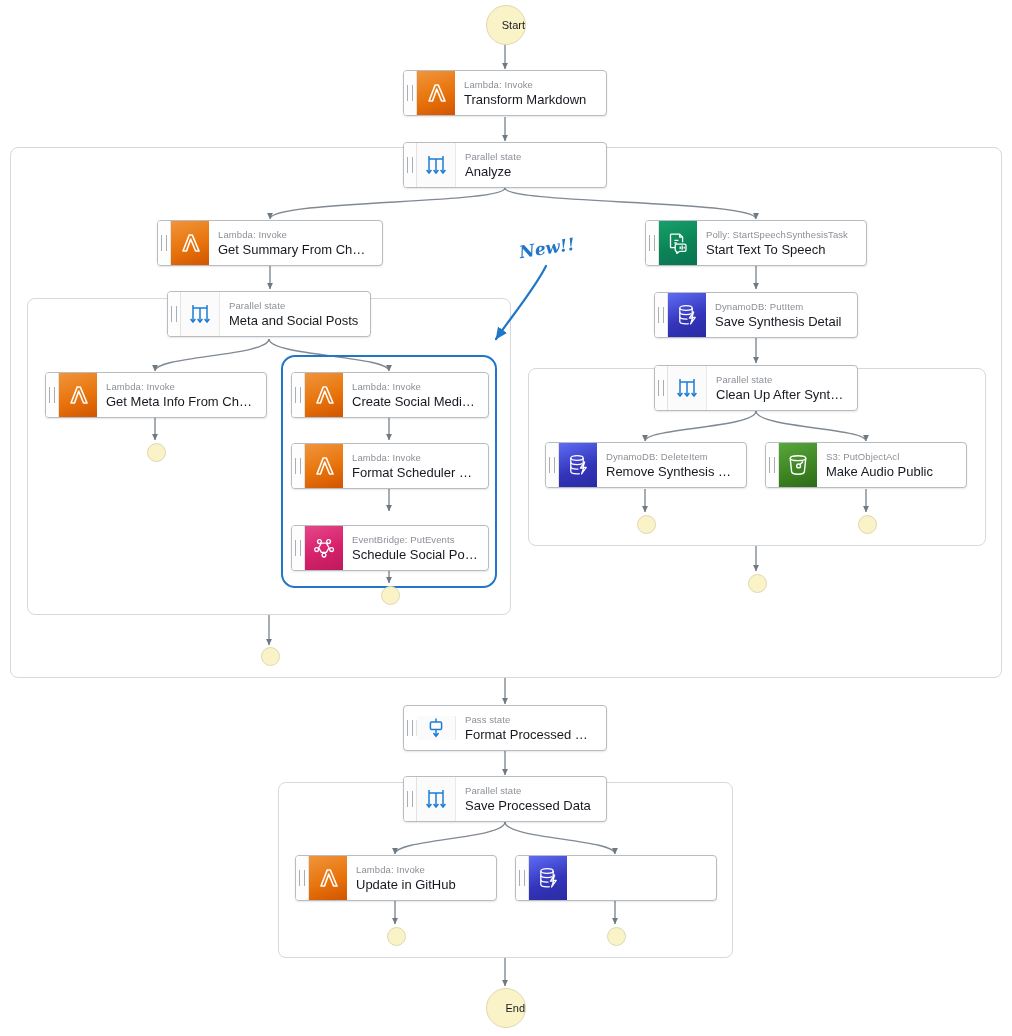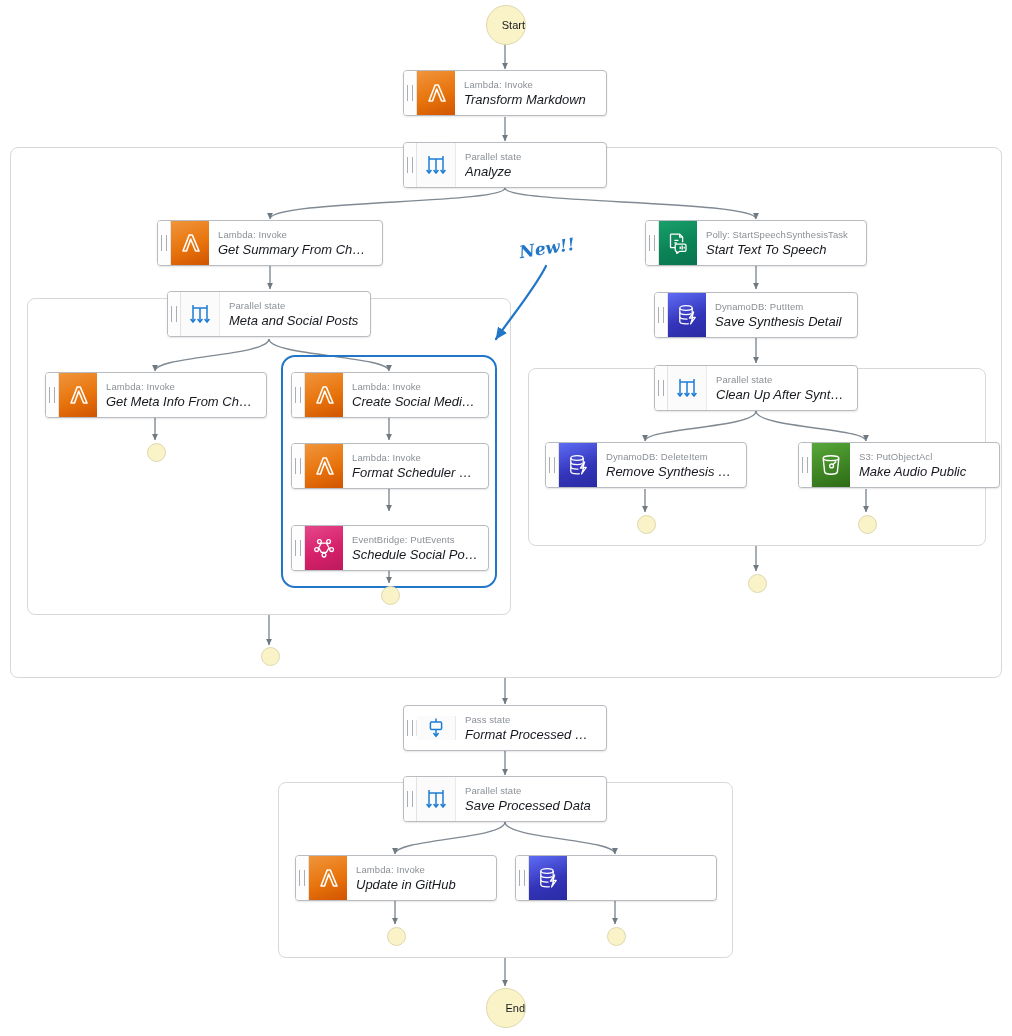--- a/index.html
+++ b/index.html
@@ -21,21 +21,21 @@
   .grip i{display:block;width:4px;height:16px;
           border-left:1px solid #a9aeb3;border-right:1px solid #a9aeb3;}
   .ico{width:38px;flex:0 0 38px;display:flex;align-items:center;justify-content:center;}
   .ico svg{display:block;}
   .ico.state{background:#fbfbfb;border-right:1px solid #eaeaea;}
   .txt{flex:1 1 auto;padding:4px 10px 4px 9px;display:flex;flex-direction:column;
        justify-content:center;min-width:0;}
   .svc{font-size:9.5px;color:#8b9096;line-height:12px;white-space:nowrap;
        overflow:hidden;text-overflow:ellipsis;letter-spacing:.1px;}
   .nm{font-size:13px;color:#16191f;line-height:16px;white-space:nowrap;
-      overflow:hidden;text-overflow:ellipsis;margin-top:1px;font-style:italic;}
+      overflow:hidden;text-overflow:ellipsis;margin-top:1px;}
 
   
   .term{position:absolute;border-radius:50%;background:#fbf3c8;
         border:1px solid #ded8ae;display:flex;align-items:center;justify-content:flex-end;}
   .term.big{width:38px;height:38px;}
   .term.small{width:17px;height:17px;}
   .term span{font-size:11px;color:#16191f;}
 
   
   .edges{position:absolute;left:0;top:0;width:1012px;height:1036px;
@@ -344,21 +344,21 @@
         <path d="M4.8 13.8 c0 1.3 2.8 2.3 6.2 2.3 c0.5 0 1.0 -0.02 1.5 -0.07"></path>
         <path d="M18.6 9.0 L14.4 15.2 h3.1 L15.6 21 L20.2 14.3 h-3.2 z"></path>
       </svg>
     </div>
     <div class="txt">
       <div class="svc">DynamoDB: DeleteItem</div>
       <div class="nm">Remove Synthesis Detail</div>
     </div>
   </div>
 
-  <div class="node" style="left:765px;top:442px;width:202px;margin-left:33px;">
+  <div class="node" style="left:765px;top:442px;width:202px;">
     <div class="grip">
         <i></i>
       </div>
     <div class="ico" style="background:linear-gradient(160deg,#58A83B 0%,#3F8624 55%,#2E6B17 100%)">
       <svg width="24" height="24" viewBox="0 0 24 24" fill="none" stroke="#fff" stroke-width="1.4" stroke-linejoin="round">
         <path d="M4.2 5.2 C4.2 3.8 7.7 2.8 12 2.8 C16.3 2.8 19.8 3.8 19.8 5.2
                  L18.4 18.6 C18.2 20.2 15.4 21.2 12 21.2 C8.6 21.2 5.8 20.2 5.6 18.6 z"></path>
         <path d="M4.2 5.2 C4.2 6.6 7.7 7.6 12 7.6 C16.3 7.6 19.8 6.6 19.8 5.2"></path>
         <circle cx="12.6" cy="12.9" r="1.9"></circle>
         <path d="M14.0 11.5 L17.2 8.6"></path>

